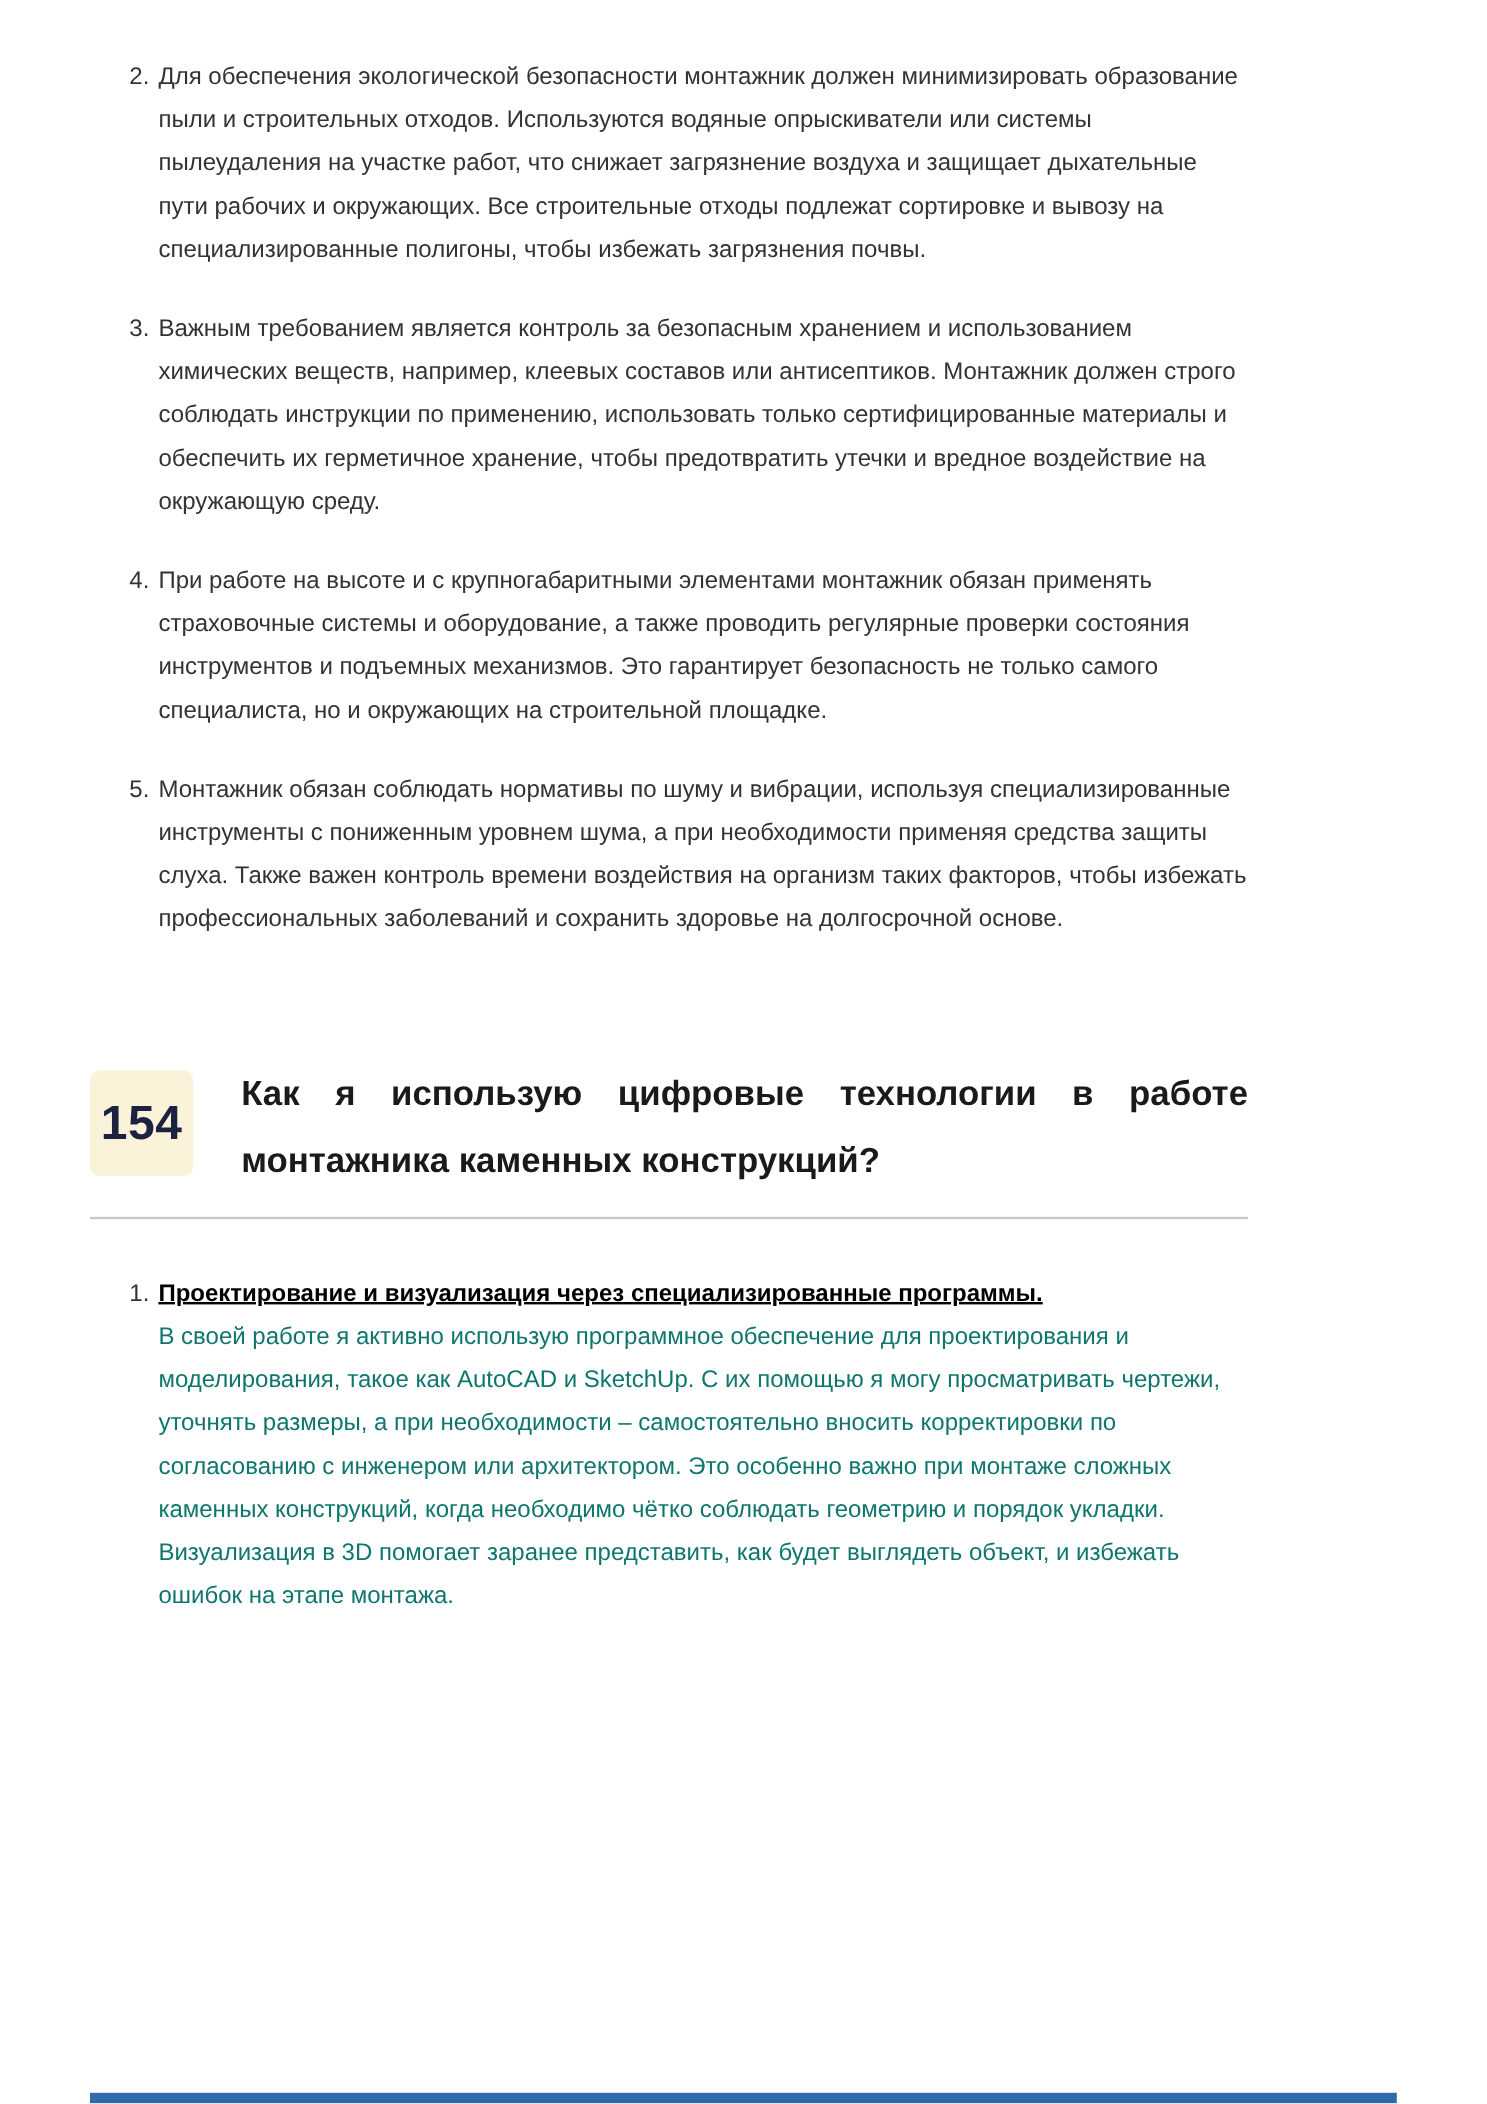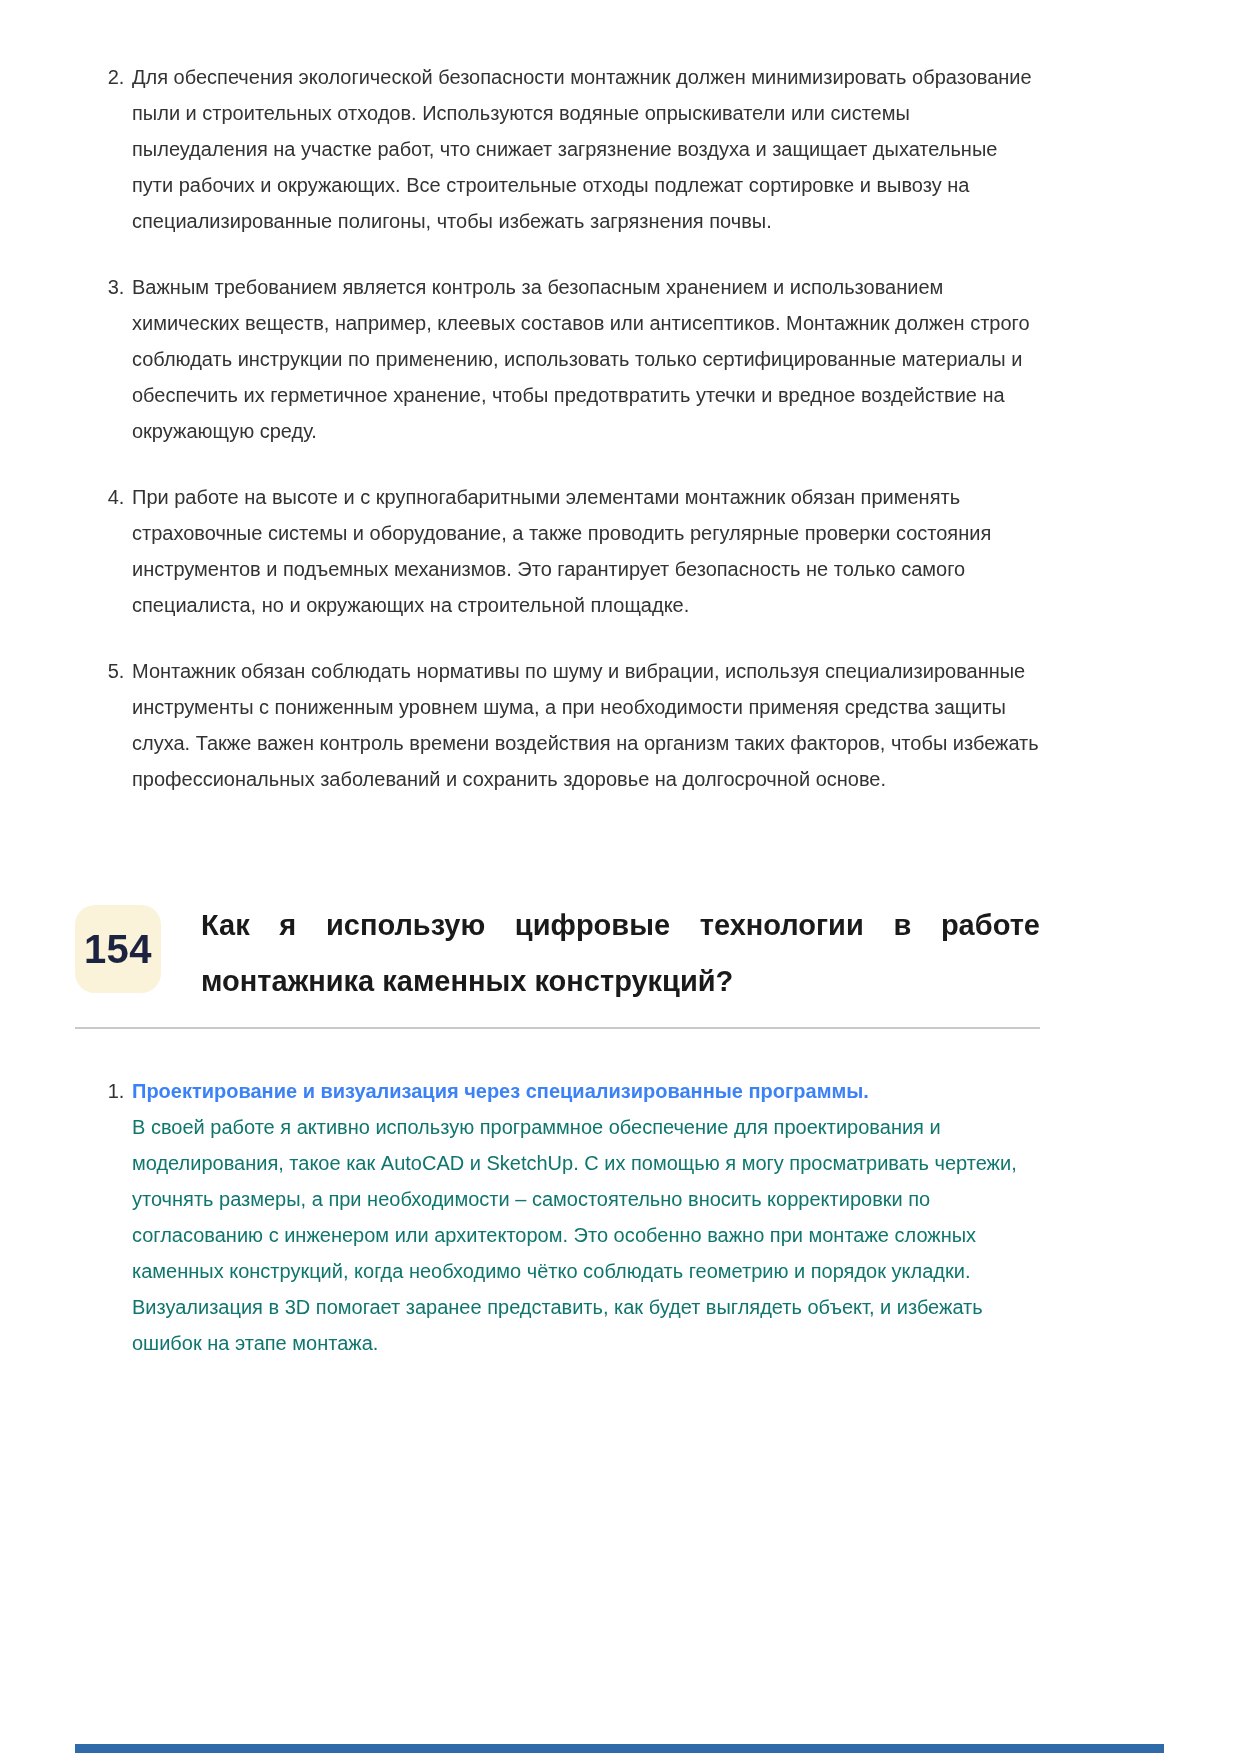--- a/index.html
+++ b/index.html
@@ -27,21 +27,21 @@
   
   ol.doc-list {
     margin: 0;
     padding: 0 0 0 55px;
     font-size: 20px;
     line-height: 36px;
     color: #333333;
     list-style-position: outside;
   }
   ol.doc-list.top {
-    padding-top: 59px;
+    padding-top: 46px;
   }
   ol.doc-list > li {
     margin: 0 0 30px 0;
     padding-left: 2px;
     text-align: left;
   }
   ol.doc-list > li::marker {
     color: #333333;
   }
 
@@ -52,21 +52,21 @@
   .qa-header {
     display: flex;
     align-items: flex-start;
   }
   .qa-badge {
     flex: 0 0 auto;
     width: 86px;
     height: 88px;
     margin-top: 8px;
     background: #faf3da;
-    border-radius: 20px;
+    border-radius: 8px;
     display: flex;
     align-items: center;
     justify-content: center;
   }
   .qa-badge .num {
     font-size: 40px;
     font-weight: 700;
     color: #1c2340;
     letter-spacing: 0.5px;
   }
@@ -84,21 +84,22 @@
     border-top: 2px solid #c9c9c9;
     margin: 18px 0 0 0;
     width: 100%;
   }
   .qa-section ol.doc-list {
     margin-top: 44px;
   }
   .item-lead {
     display: block;
     font-weight: 700;
-    color: #3b82f6;
+    color: #000000;
+    text-decoration: underline;
   }
   .item-body {
     color: #0f766e;
   }
 
   
   .bottom-bar {
     position: absolute;
     left: 75px;
     width: 1089px;

